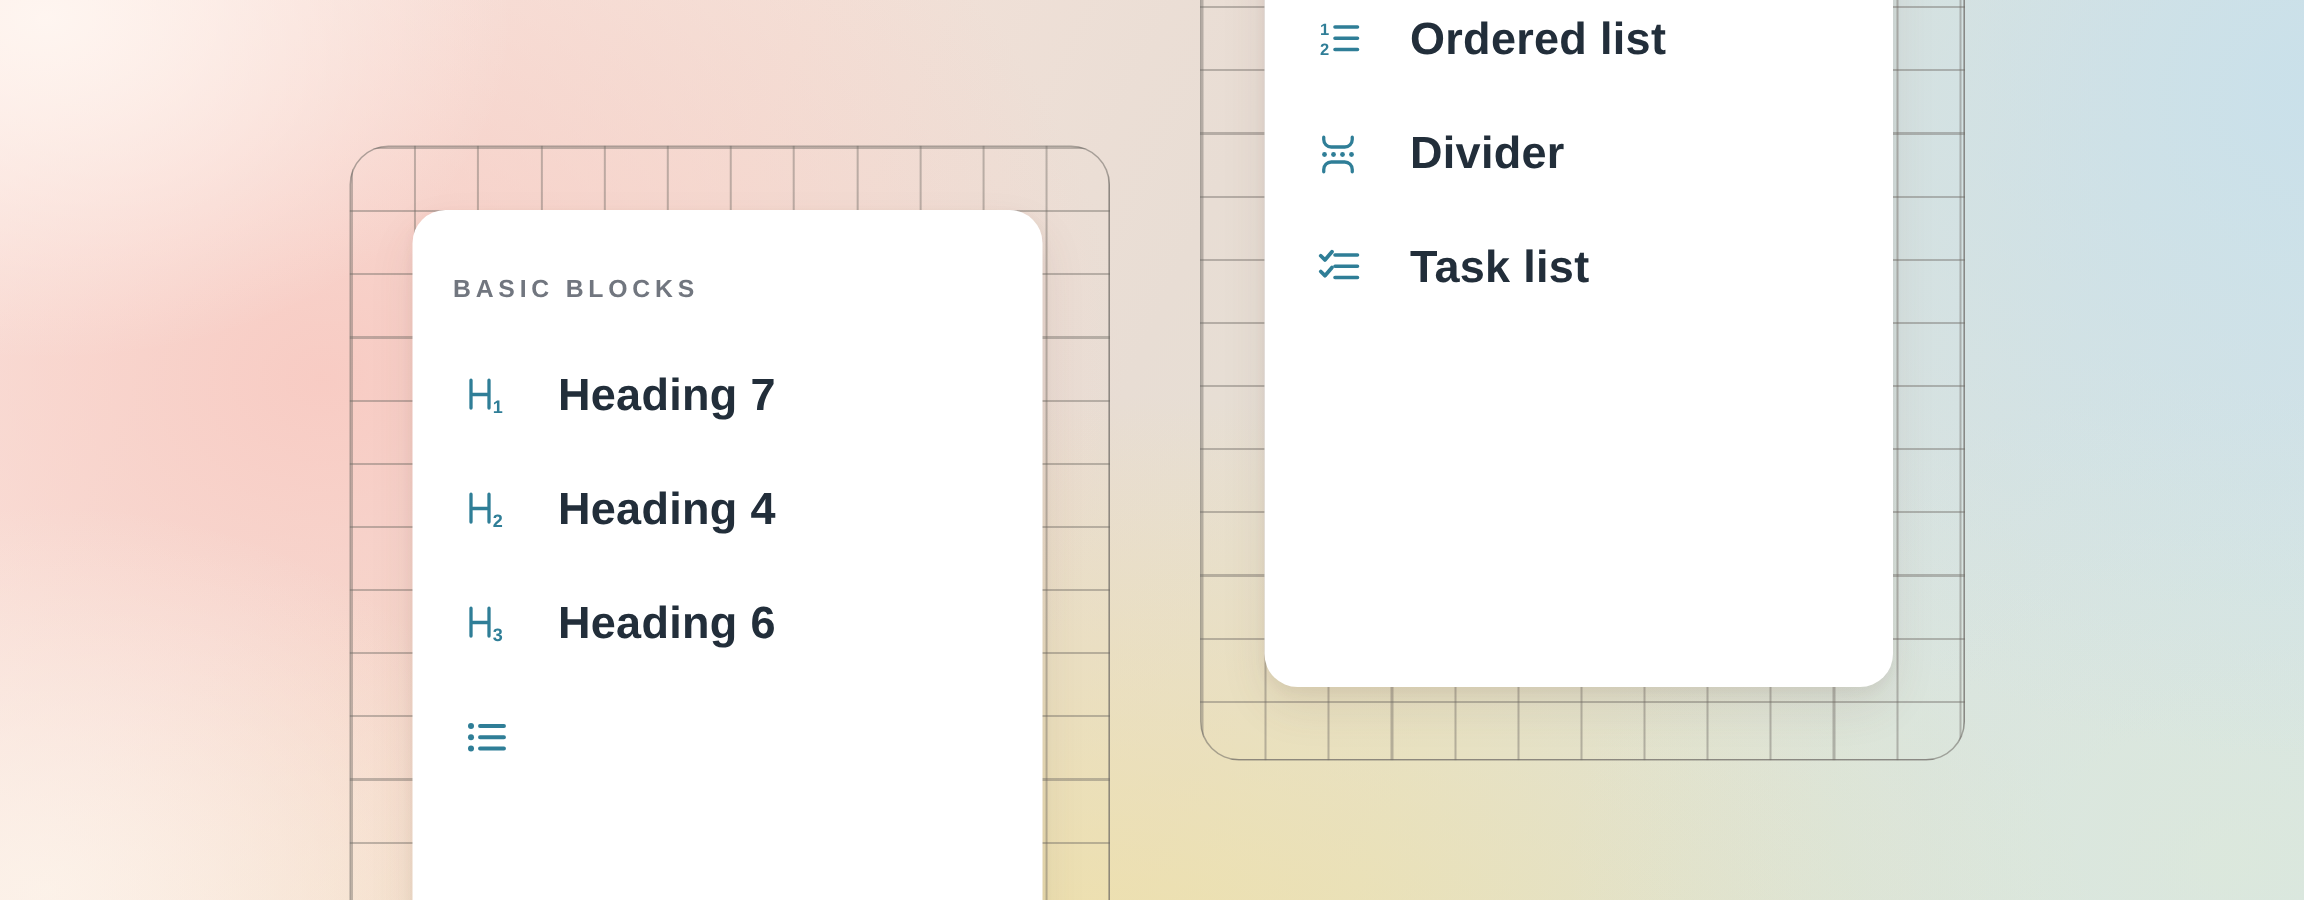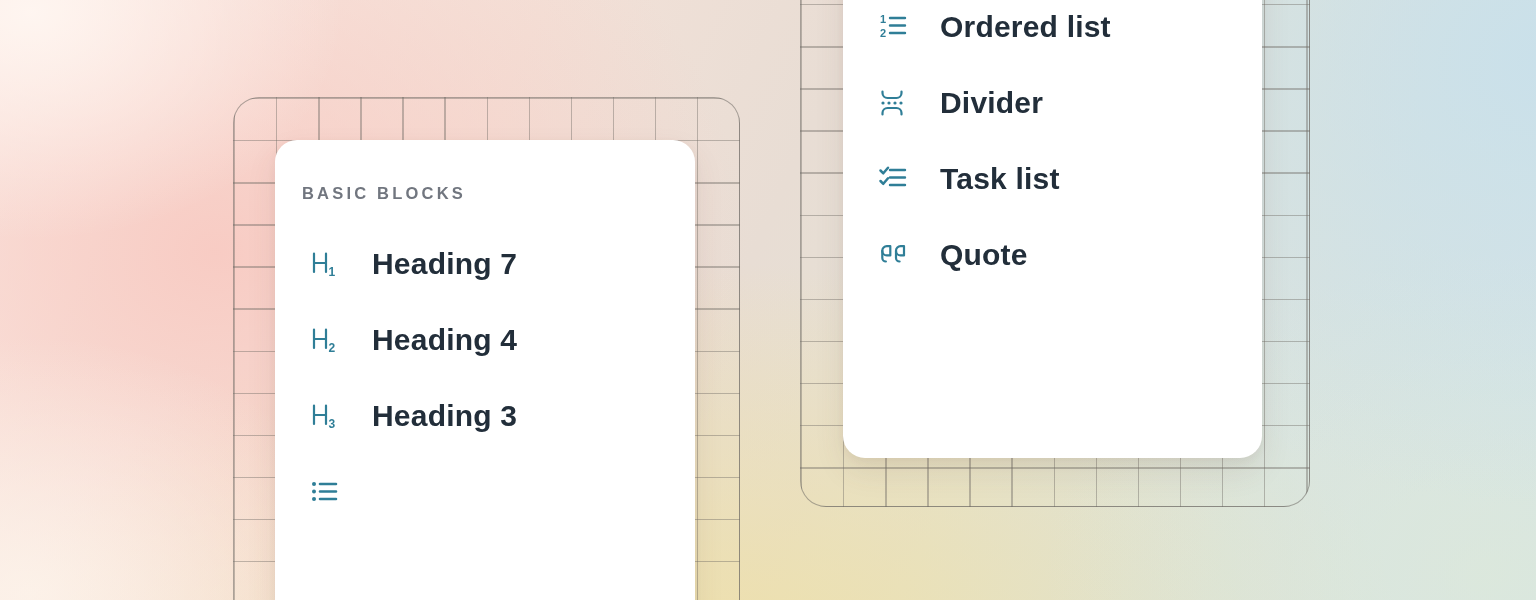--- a/index.html
+++ b/index.html
@@ -86,21 +86,21 @@
     <span class="label">Heading 4</span>
   </div>
 
   <div class="row">
     <span class="icon">
       <svg width="30" height="30" viewBox="0 0 30 30">
         <path class="st" stroke-width="2.2" d="M5,4.5 V23 M17,4.5 V23 M5,14 H17"></path>
         <text class="dg" x="19.5" y="26.5" font-size="12">3</text>
       </svg>
     </span>
-    <span class="label">Heading 3</span>
+    <span class="label">Heading 6</span>
   </div>
 
   <div class="row">
     <span class="icon">
       <svg width="30" height="30" viewBox="0 0 30 30">
         <circle class="fl" cx="5" cy="7" r="2"></circle>
         <circle class="fl" cx="5" cy="14.5" r="2"></circle>
         <circle class="fl" cx="5" cy="22" r="2"></circle>
         <path class="st" stroke-width="2.6" d="M11,7 H27 M11,14.5 H27 M11,22 H27"></path>
       </svg>
@@ -140,29 +140,14 @@
       <svg width="30" height="30" viewBox="0 0 30 30">
         <path class="st" stroke-width="2.4" d="M13,6 H28 M13,13.5 H28 M13,21 H28"></path>
         <path class="st" stroke-width="2.5" d="M3.5,6.5 l2.8,2.8 L11,3.8"></path>
         <path class="st" stroke-width="2.5" d="M3.5,17 l2.8,2.8 L11,14.3"></path>
       </svg>
     </span>
     <span class="label">Task list</span>
   </div>
 
 
-  <div class="row">
-    <span class="icon">
-      <svg width="30" height="30" viewBox="0 0 30 30">
-        <g transform="translate(1.5,5)">
-          <path class="st" stroke-width="2.2" d="M11.8,1.2 H8.3 a4.5,4.5 0 0 0 -4.5,4.5 v0.2 a4.5,4.5 0 0 0 4.5,4.5 h3.5 V1.2 Z"></path>
-          <path class="st" stroke-width="2.2" d="M3.8,5.9 V12.9 a3.6,3.6 0 0 0 3.6,3.6"></path>
-        </g>
-        <g transform="translate(15.2,5)">
-          <path class="st" stroke-width="2.2" d="M11.8,1.2 H8.3 a4.5,4.5 0 0 0 -4.5,4.5 v0.2 a4.5,4.5 0 0 0 4.5,4.5 h3.5 V1.2 Z"></path>
-          <path class="st" stroke-width="2.2" d="M3.8,5.9 V12.9 a3.6,3.6 0 0 0 3.6,3.6"></path>
-        </g>
-      </svg>
-    </span>
-    <span class="label">Quote</span>
-  </div>
 
 </div>
 
 </body></html>

